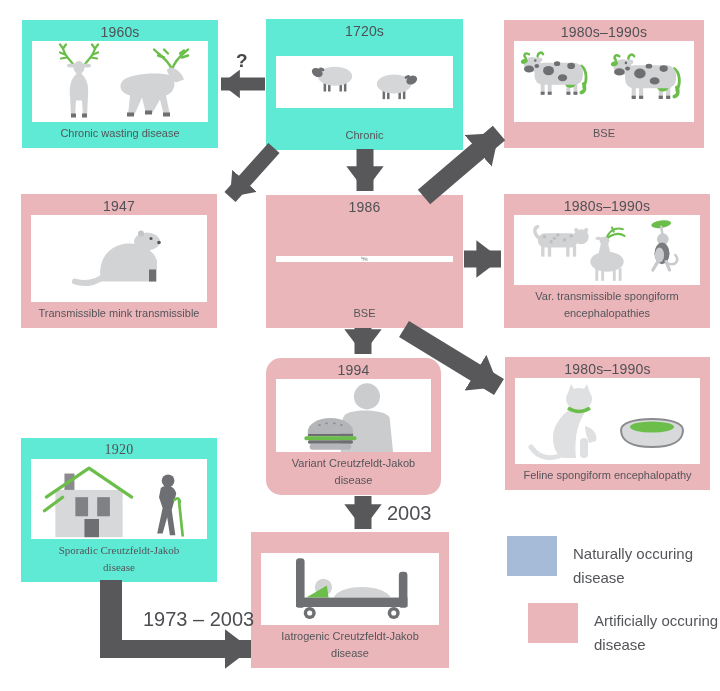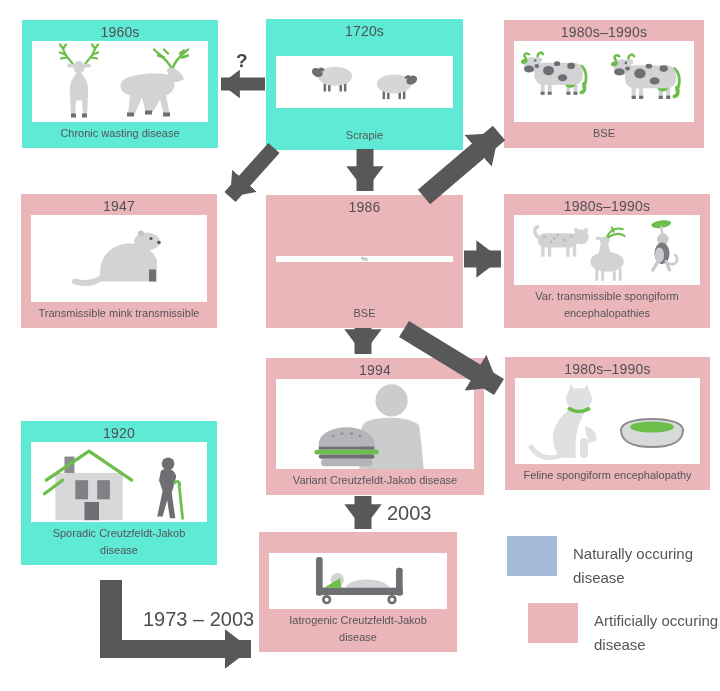--- a/index.html
+++ b/index.html
@@ -142,21 +142,21 @@
   </div>
 
   <div class="box natural" style="left:266px;top:19px;width:197px;height:131px;gap:16px;">
     <div class="date">1720s</div>
     <div class="panel">
       <svg viewBox="0 0 177 82">
         <use href="#sheep" transform="translate(4,12)"></use>
         <use href="#sheep" transform="translate(173,24) scale(-1,1)"></use>
       </svg>
     </div>
-    <div class="label">Scrapie</div>
+    <div class="label">Chronic</div>
   </div>
 
   <div class="box artificial" style="left:504px;top:20px;width:200px;height:128px;">
     <div class="date">1980s–1990s</div>
     <div class="panel">
       <svg viewBox="0 0 180 76">
         <use href="#cow" transform="translate(8,10) scale(0.78)"></use>
         <use href="#cow" transform="translate(98,12) scale(0.82)"></use>
       </svg>
     </div>
@@ -236,21 +236,21 @@
           <ellipse cx="25" cy="42" rx="9" ry="13" fill="#7a7b7e"></ellipse>
           <ellipse cx="22" cy="44" rx="5.5" ry="9" fill="#c9cacd"></ellipse>
           <path d="M20,52 L14,62 M30,52 L34,62" stroke="#c9cacd" stroke-width="4" stroke-linecap="round"></path>
           <path d="M32,54 C42,58 46,50 41,44" stroke="#c9cacd" stroke-width="3" fill="none" stroke-linecap="round"></path>
         </g>
       </svg>
     </div>
     <div class="label">Var. transmissible spongiform encephalopathies</div>
   </div>
 
-  <div class="box artificial" style="left:266px;top:358px;width:218px;height:137px;">
+  <div class="box artificial" style="left:266px;top:358px;width:175px;height:137px;border-radius:15px;">
     <div class="date">1994</div>
     <div class="panel">
       <svg viewBox="0 0 177 84">
         <circle cx="104" cy="20" r="15" fill="#cbccce"></circle>
         <path d="M78,42 C84,34 124,34 130,44 L134,84 L74,84 C72,62 74,48 78,42 Z" fill="#cbccce"></path>
         <g transform="translate(36,46)">
           <path d="M0,14 A26,15 0 0 1 52,14 L52,17 L0,17 Z" fill="#b4b5b8"></path>
           <g fill="#8b8c8f">
               <rect x="12" y="6" width="3" height="2" rx="1"></rect>
               <rect x="20" y="4" width="3" height="2" rx="1"></rect>
@@ -283,21 +283,21 @@
         </g>
         <g transform="translate(106,38)">
           <path d="M0,12 C0,5 13,1 31,1 C49,1 62,5 62,12 C62,23 51,29 31,29 C11,29 0,23 0,12 Z" fill="#d8d9db" stroke="#8a8b8e" stroke-width="2"></path>
           <ellipse cx="31" cy="9" rx="22" ry="5.5" fill="#6abe49"></ellipse>
         </g>
       </svg>
     </div>
     <div class="label">Feline spongiform encephalopathy</div>
   </div>
 
-  <div class="box natural" style="left:21px;top:421px;width:196px;height:144px;">
+  <div class="box natural" style="left:21px;top:438px;width:196px;height:144px;font-family:Liberation Serif, serif;">
     <div class="date">1920</div>
     <div class="panel">
       <svg viewBox="0 0 176 88">
         <g transform="translate(10,4)">
           <rect x="18" y="12" width="11" height="20" fill="#8a8b8e"></rect>
           <rect x="8" y="30" width="74" height="52" fill="#d7d8da"></rect>
           <rect x="30" y="38" width="14" height="21" fill="#808184"></rect>
           <rect x="54" y="38" width="14" height="21" fill="#808184"></rect>
           <rect x="40" y="62" width="16" height="20" fill="#6e6f72"></rect>
           <g stroke="#6abe49" stroke-width="3.5" fill="none" stroke-linejoin="round" stroke-linecap="round">
@@ -309,21 +309,21 @@
           <circle cx="22" cy="8" r="7"></circle>
           <path d="M14,16 C20,11 29,13 31,22 L26,40 L30,68 L24,68 L21,48 L16,66 L10,66 L16,38 L12,26 Z"></path>
           <path d="M34,30 L38,68" stroke="#6abe49" stroke-width="3" fill="none" stroke-linecap="round"></path>
           <path d="M29,29 Q34,25 35,31" stroke="#6abe49" stroke-width="3" fill="none" stroke-linecap="round"></path>
         </g>
       </svg>
     </div>
     <div class="label narrow">Sporadic Creutzfeldt-Jakob disease</div>
   </div>
 
-  <div class="box artificial" style="left:259px;top:532px;width:198px;height:120px;">
+  <div class="box artificial" style="left:251px;top:532px;width:198px;height:136px;">
     <div class="date"></div>
     <div class="panel">
       <svg viewBox="0 0 178 84">
         <g transform="translate(16,6)">
           <rect x="10" y="0" width="10" height="58" rx="4" fill="#6e6f72"></rect>
           <rect x="130" y="16" width="10" height="42" rx="4" fill="#6e6f72"></rect>
           <circle cx="26" cy="64" r="7" fill="#6e6f72"></circle>
             <circle cx="26" cy="64" r="3" fill="#ffffff"></circle>
           <circle cx="124" cy="64" r="7" fill="#6e6f72"></circle>
             <circle cx="124" cy="64" r="3" fill="#ffffff"></circle>

